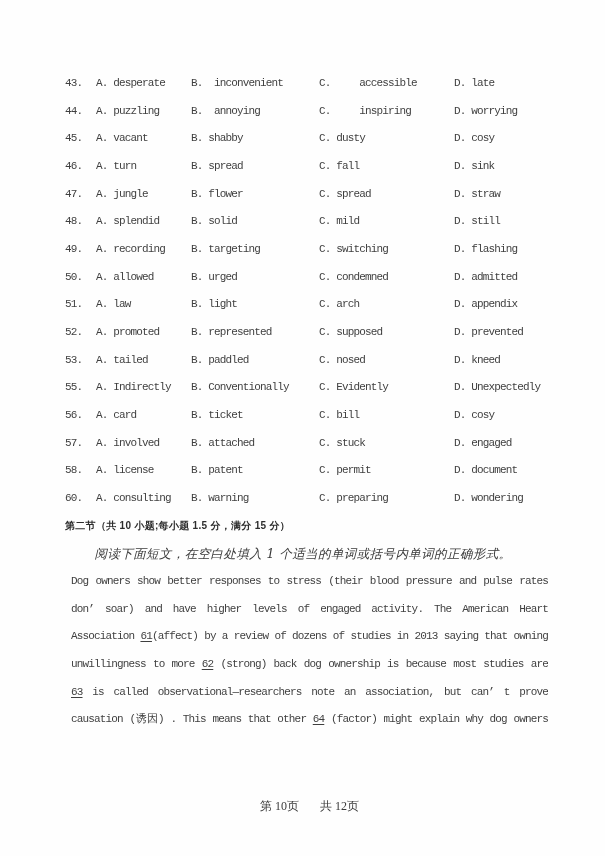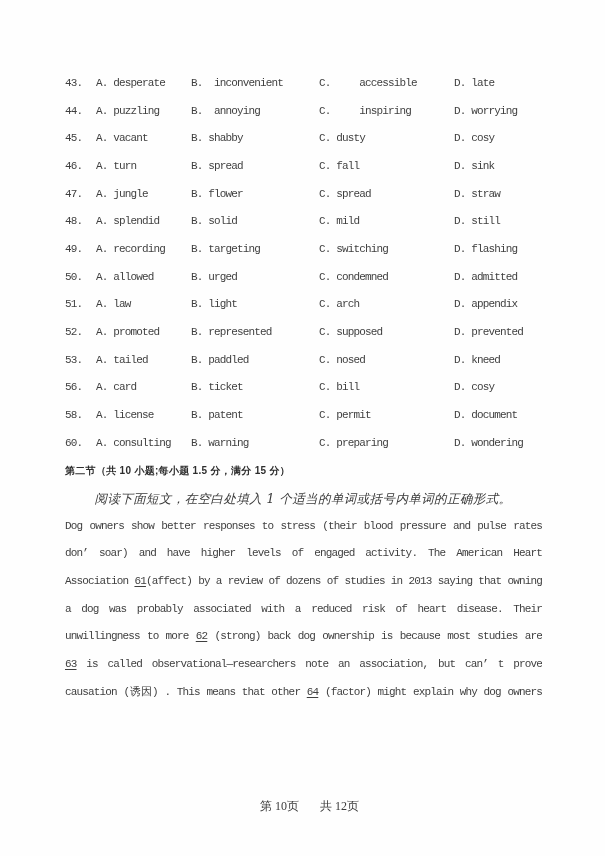--- a/index.html
+++ b/index.html
@@ -50,20 +50,21 @@
     font-style: italic;
     font-size: 12.5px;
     color: #3a3a3a;
     letter-spacing: 0.4px;
     white-space: pre;
     text-align: center;
   }
   
   .passage {
     width: 477px;
+    margin-left: 6px;
   }
   .p-line {
     height: 27.7px;
     line-height: 27.7px;
     font-size: 11px;
     letter-spacing: -0.85px;
     text-align: justify;
     text-align-last: justify;
     -moz-text-align-last: justify;
     white-space: normal;
@@ -169,27 +170,41 @@
         <span class="q-cell">D. prevented</span>
       </div>
       <div class="q-row">
         <span class="q-cell">53.</span>
         <span class="q-cell">A. tailed</span>
         <span class="q-cell">B. paddled</span>
         <span class="q-cell">C. nosed</span>
         <span class="q-cell">D. kneed</span>
       </div>
       <div class="q-row">
+        <span class="q-cell">55.</span>
+        <span class="q-cell">A. Indirectly</span>
+        <span class="q-cell">B. Conventionally</span>
+        <span class="q-cell">C. Evidently</span>
+        <span class="q-cell">D. Unexpectedly</span>
+      </div>
+      <div class="q-row">
         <span class="q-cell">56.</span>
         <span class="q-cell">A. card</span>
         <span class="q-cell">B. ticket</span>
         <span class="q-cell">C. bill</span>
         <span class="q-cell">D. cosy</span>
       </div>
       <div class="q-row">
+        <span class="q-cell">57.</span>
+        <span class="q-cell">A. involved</span>
+        <span class="q-cell">B. attached</span>
+        <span class="q-cell">C. stuck</span>
+        <span class="q-cell">D. engaged</span>
+      </div>
+      <div class="q-row">
         <span class="q-cell">58.</span>
         <span class="q-cell">A. license</span>
         <span class="q-cell">B. patent</span>
         <span class="q-cell">C. permit</span>
         <span class="q-cell">D. document</span>
       </div>
       <div class="q-row">
         <span class="q-cell">60.</span>
         <span class="q-cell">A. consulting</span>
         <span class="q-cell">B. warning</span>
@@ -199,21 +214,20 @@
     </div>
 
   <div class="section-heading">第二节（共 10 小题;每小题 1.5 分，满分 15 分）</div>
 
   <div class="instruction">阅读下面短文，在空白处填入 1 个适当的单词或括号内单词的正确形式。</div>
 
   <div class="passage" id="passage">
       <div class="p-line"><span class="seg">Dog owners show better responses to stress (their blood pressure and pulse rates</span></div>
       <div class="p-line"><span class="seg">don’ soar) and have higher levels of engaged activity. The American Heart</span></div>
       <div class="p-line"><span class="seg">Association </span><span class="blank">61</span><span class="seg">(affect) by a review of dozens of studies in 2013 saying that owning</span></div>
-      <div class="p-line"><span class="seg">a dog was probably associated with a reduced risk of heart disease. Their</span></div>
       <div class="p-line"><span class="seg">unwillingness to more </span><span class="blank">62</span><span class="seg"> (strong) back dog ownership is because most studies are</span></div>
       <div class="p-line"><span class="blank">63</span><span class="seg">  is called observational—researchers note an association, but can’ t prove</span></div>
       <div class="p-line"><span class="seg">causation (诱因) . This means that other </span><span class="blank">64</span><span class="seg"> (factor) might explain why dog owners</span></div>
     </div>
 
   <div class="footer">
     <span class="footer-part">第 10页</span>
     <span class="footer-part">共 12页</span>
   </div>
 

